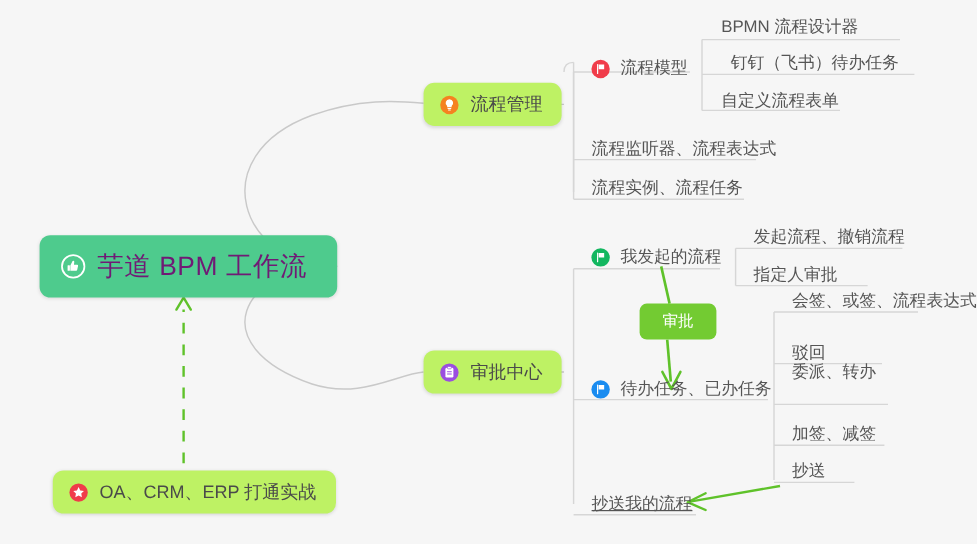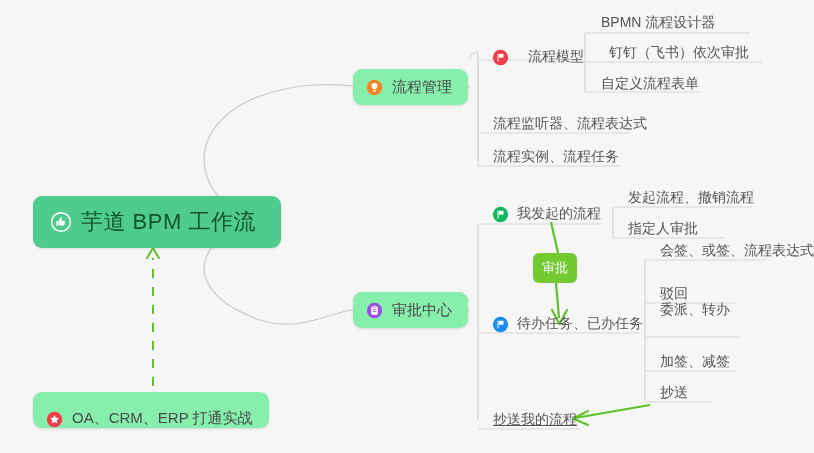--- a/index.html
+++ b/index.html
@@ -13,53 +13,53 @@
   #canvas{position:absolute;inset:0;width:814px;height:453px;}
   svg.wires{position:absolute;left:0;top:0;width:814px;height:453px;pointer-events:none;}
 
   
   .node{position:absolute;display:flex;align-items:center;box-sizing:border-box;white-space:nowrap;}
 
   
   .root{
     left:33px;top:196px;width:248px;height:52px;
     background:#4ecb8d;border-radius:9px;
-    color:#14532d;font-size:22px;letter-spacing:.5px;
+    color:#701a75;font-size:22px;letter-spacing:.5px;
     padding-left:17px;
     box-shadow:0 1px 3px rgba(0,0,0,.10);
   }
   .root .lbl{margin-left:9px;}
 
   
   .card{
-    background:#86efac;border-radius:9px;
+    background:#bef264;border-radius:9px;
     box-shadow:0 1px 3px rgba(0,0,0,.12);
     height:36px;padding:0 16px 0 13px;
     font-size:15px;color:#4a4a4a;
   }
   .card .lbl{margin-left:9px;}
   #n-flow-mgmt{left:353px;top:69px;}
   #n-approval{left:353px;top:292px;}
 
   
   .plain{
     font-size:14px;color:#555555;height:28px;padding:0 10px 0 4px;
   }
   .plain .lbl{margin-left:8px;}
   .plain.noicon .lbl{margin-left:0;}
 
   
   .callout{
-    left:533px;top:253px;width:44px;height:30px;
+    left:533px;top:253px;width:64px;height:30px;
     background:#73cb32;border-radius:6px;color:#ffffff;
     font-size:13px;justify-content:center;
   }
 
   
-  #n-oa{left:33px;top:392px;height:36px;align-items:flex-end;}
+  #n-oa{left:44px;top:392px;height:36px;}
 
   
   .ic{width:17px;height:17px;flex:0 0 17px;display:inline-block;}
   .ic.big{width:22px;height:22px;flex:0 0 22px;}
 </style>
 </head>
 <body>
 
 <div id="canvas">
 
@@ -140,37 +140,37 @@
       <svg viewBox="0 0 20 20" width="17" height="17">
         <circle cx="10" cy="10" r="9" fill="#f58220"></circle>
         <path d="M10 4.3 a3.7 3.7 0 0 0 -2.2 6.65 v1.15 h4.4 v-1.15 A3.7 3.7 0 0 0 10 4.3 z" fill="#ffffff"></path>
         <rect x="8.1" y="12.85" width="3.8" height="1.1" rx=".5" fill="#ffffff"></rect>
         <rect x="8.6" y="14.5" width="2.8" height="1.0" rx=".5" fill="#ffffff"></rect>
       </svg>
     </span>
     <span class="lbl">流程管理</span>
   </div>
 
-  <div class="node plain" style="left:488px;top:43px;gap:11px;">
+  <div class="node plain" style="left:488px;top:43px;">
     <span class="ic">
       <svg viewBox="0 0 20 20" width="17" height="17">
         <circle cx="10" cy="10" r="9" fill="#f03c4a"></circle>
         <rect x="6.5" y="5.2" width="1.15" height="9.6" rx=".5" fill="#ffffff"></rect>
         <path d="M8.1 5.6 h5.4 v4.6 h-5.4 z" fill="#ffffff"></path>
       </svg>
     </span>
     <span class="lbl">流程模型</span>
   </div>
 
   <div class="node plain noicon" style="left:597px;top:9px;">
     <span class="lbl">BPMN 流程设计器</span>
   </div>
 
   <div class="node plain noicon" style="left:605px;top:39px;">
-    <span class="lbl">钉钉（飞书）依次审批</span>
+    <span class="lbl">钉钉（飞书）待办任务</span>
   </div>
 
   <div class="node plain noicon" style="left:597px;top:70px;">
     <span class="lbl">自定义流程表单</span>
   </div>
 
   <div class="node plain noicon" style="left:489px;top:110px;">
     <span class="lbl">流程监听器、流程表达式</span>
   </div>
 

